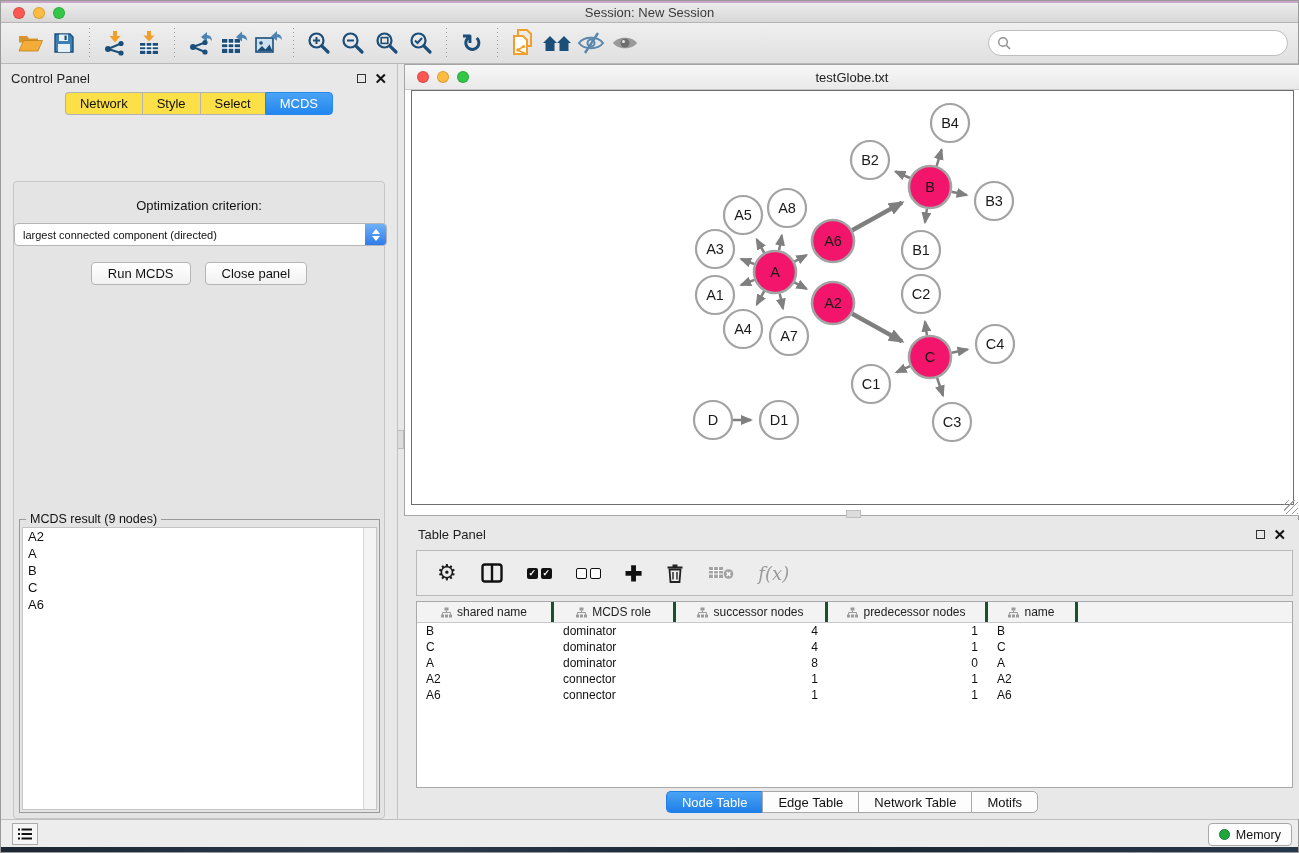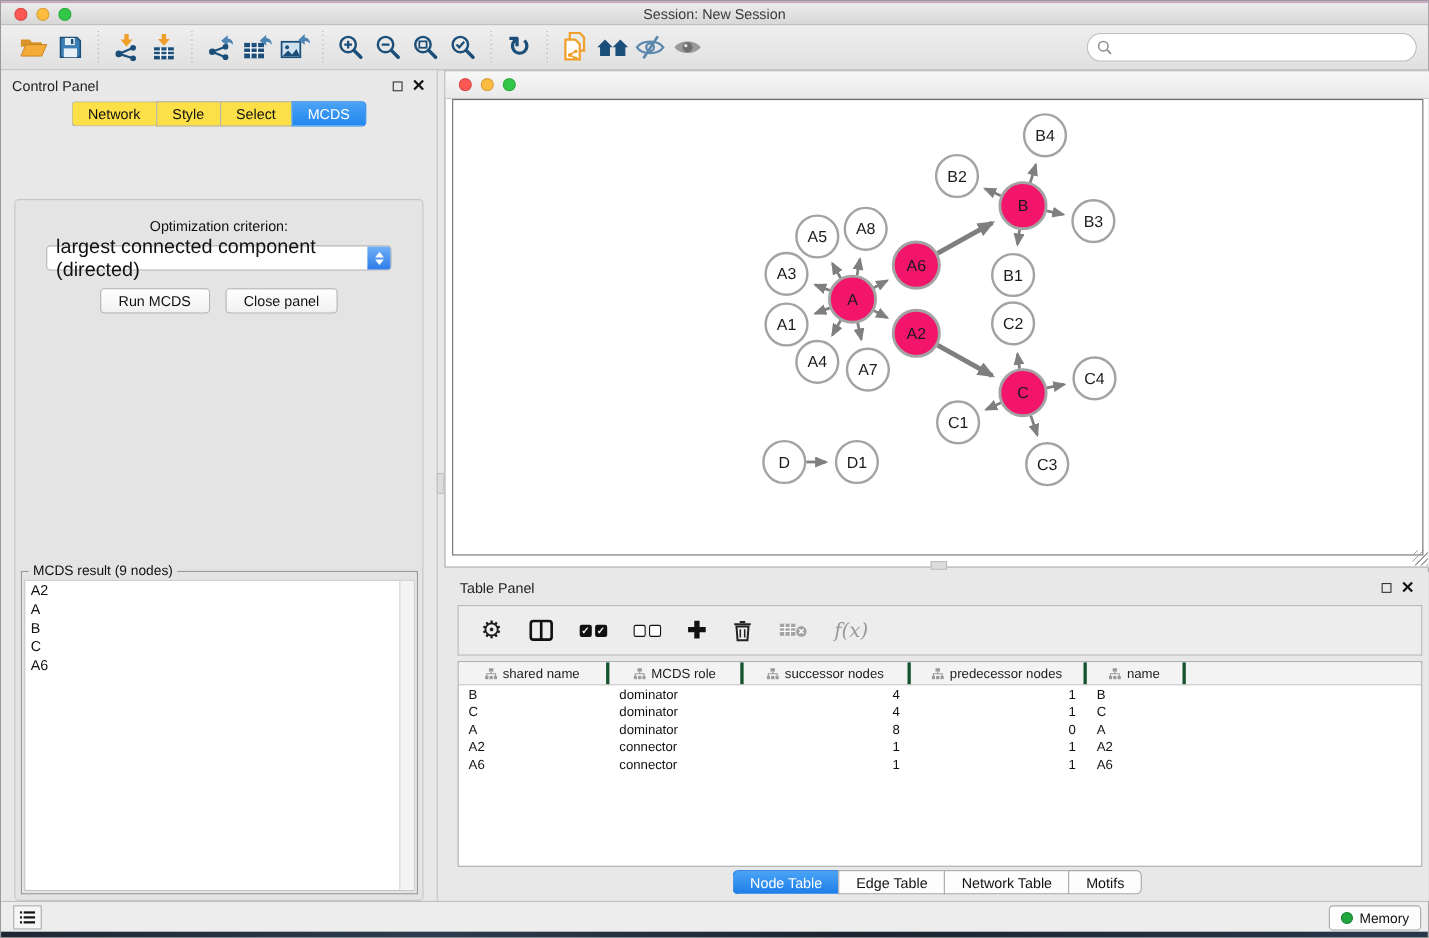--- a/index.html
+++ b/index.html
@@ -36,22 +36,22 @@
   .float-box { width:9px; height:9px; border:1.5px solid #333; display:inline-block; }
   .close-x { font-size:15px; font-weight:bold; color:#111; line-height:9px; }
   .cp-tabs { position:relative; z-index:2; display:flex; justify-content:center; margin-bottom:-1px; }
   .cp-tab { padding:3px 14px; font-size:13px; background:#fde047; border:1px solid #b3b3b3; border-right:none; color:#111; }
   .cp-tab:first-child { border-radius:4px 0 0 4px; }
   .cp-tab:last-child { border-right:1px solid #b3b3b3; border-radius:0 4px 4px 0; }
   .cp-tab.active { background:linear-gradient(#4aa3f5,#2387ee); color:#fff; border-color:#2387ee; }
   .cp-inner { position:absolute; left:12px; right:12px; top:117px; bottom:14px;
     background:#e4e4e4; border:1px solid #c6c6c6; border-radius:4px; }
   .opt-label { text-align:center; font-size:13px; color:#111; margin-top:16px; }
-  .dropdown { position:relative; margin:10px auto 16px; width:314px; height:23px; background:#fff;
-    border:1px solid #b5b5b5; border-radius:4px; display:flex; align-items:center; font-size:18px; color:#111; padding-left:8px; }
+  .dropdown { position:relative; margin:10px auto 16px; width:373px; height:23px; background:#fff;
+    border:1px solid #b5b5b5; border-radius:4px; display:flex; align-items:center; font-size:11px; color:#111; padding-left:8px; }
   .dd-stepper { position:absolute; right:0; top:0; width:21px; height:21px; border-radius:0 3px 3px 0;
     background:linear-gradient(#6fb1f7,#2f7cea); display:flex; flex-direction:column; align-items:center; justify-content:center; gap:2px; }
   .dd-up { width:0;height:0;border-left:4px solid transparent;border-right:4px solid transparent;border-bottom:5px solid #fff; }
   .dd-down { width:0;height:0;border-left:4px solid transparent;border-right:4px solid transparent;border-top:5px solid #fff; }
   .cp-buttons { display:flex; justify-content:center; gap:14px; margin-top:12px; }
   .btn { height:23px; padding:0 16px; font-size:13px; color:#111; background:linear-gradient(#ffffff,#f1f1f1);
     border:1px solid #b5b5b5; border-radius:4px; display:flex; align-items:center; }
   .mcds-group { position:absolute; left:5px; right:4px; top:337px; bottom:5px; border:1px solid #9a9a9a; }
   .mcds-legend { position:absolute; top:-8px; left:6px; background:#e4e4e4; padding:0 4px; font-size:12.5px; color:#111; }
   .mcds-list { position:absolute; inset:7px 2px 2px 2px; background:#fff; border:1px solid #c4c4c4; }
@@ -300,20 +300,21 @@
     </div>
   </div>
 
   <div class="network-window">
     <div class="nw-titlebar">
       <div class="traffic">
         <span class="tl red"></span>
         <span class="tl yellow"></span>
         <span class="tl green"></span>
       </div>
+      <div class="nw-title">testGlobe.txt</div>
     </div>
     <div class="nw-canvas" id="graph-canvas">
         <svg width="883" height="415" viewBox="0 0 883 415" style="display:block">
           <defs>
             <marker id="arw" markerUnits="userSpaceOnUse" markerWidth="12" markerHeight="10" refX="10" refY="5" orient="auto">
               <path d="M0,0 L12,5 L0,10 Z" fill="#7f7f7f"></path>
             </marker>
             <marker id="arwB" markerUnits="userSpaceOnUse" markerWidth="16" markerHeight="13" refX="13" refY="6.5" orient="auto">
               <path d="M0,0 L16,6.5 L0,13 Z" fill="#7f7f7f"></path>
             </marker>

